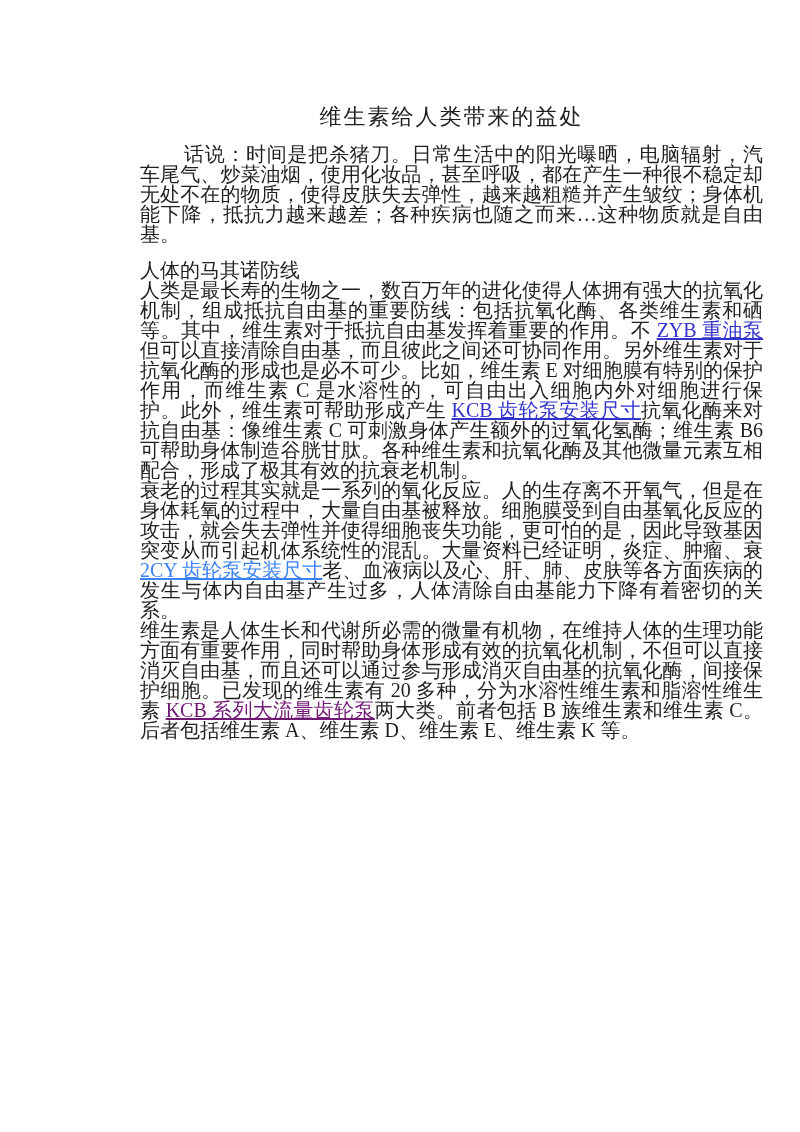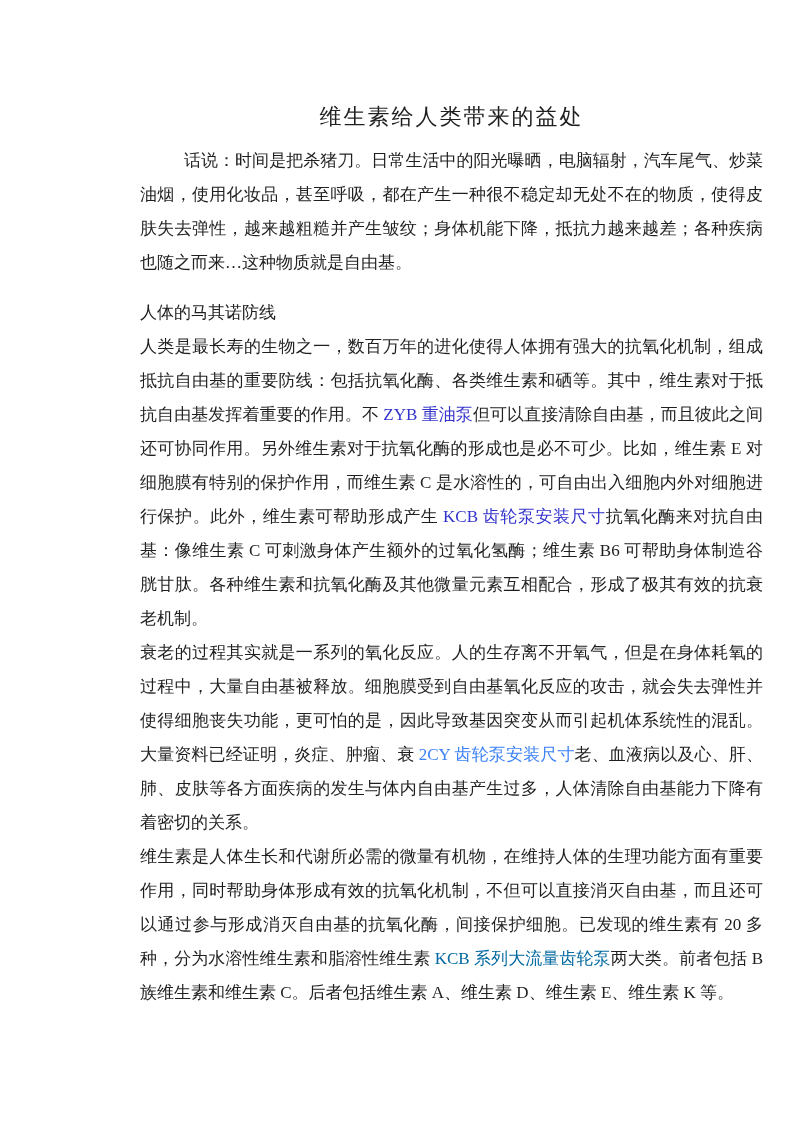--- a/index.html
+++ b/index.html
@@ -23,43 +23,44 @@
     font-size: 22px;
     line-height: 34px;
     font-weight: 400;
     text-align: center;
     letter-spacing: 2px;
     margin: 0 0 10px 0;
     white-space: nowrap;
   }
   .para, .heading {
     margin: 0;
-    font-size: 17px;
-    line-height: 34px;
+    font-size: 20px;
+    line-height: 20px;
     text-align: justify;
     word-break: break-all;
   }
   .heading {
     margin-top: 16px;
     text-align: left;
   }
   .para.indent {
     text-indent: 44px;
   }
   a.doclink {
+    text-decoration: underline;
     cursor: pointer;
   }
 </style>
 </head>
 <body>
 
 <div class="page" style="color: rgb(31, 31, 31); padding-left: 44px;">
   <div class="content">
     <div class="doc-title">维生素给人类带来的益处</div>
     <div>
         <p class="para indent"><span>话说：时间是把杀猪刀。日常生活中的阳光曝晒，电脑辐射，汽车尾气、炒菜油烟，使用化妆品，甚至呼吸，都在产生一种很不稳定却无处不在的物质，使得皮肤失去弹性，越来越粗糙并产生皱纹；身体机能下降，抵抗力越来越差；各种疾病也随之而来…这种物质就是自由基。</span></p>
         <p class="heading"><span>人体的马其诺防线</span></p>
         <p class="para"><span>人类是最长寿的生物之一，数百万年的进化使得人体拥有强大的抗氧化机制，组成抵抗自由基的重要防线：包括抗氧化酶、各类维生素和硒等。其中，维生素对于抵抗自由基发挥着重要的作用。不 </span><a class="doclink" style="color: rgb(51, 51, 204);">ZYB 重油泵</a><span>但可以直接清除自由基，而且彼此之间还可协同作用。另外维生素对于抗氧化酶的形成也是必不可少。比如，维生素 E 对细胞膜有特别的保护作用，而维生素 C 是水溶性的，可自由出入细胞内外对细胞进行保护。此外，维生素可帮助形成产生 </span><a class="doclink" style="color: rgb(51, 51, 204);">KCB 齿轮泵安装尺寸</a><span>抗氧化酶来对抗自由基：像维生素 C 可刺激身体产生额外的过氧化氢酶；维生素 B6 可帮助身体制造谷胱甘肽。各种维生素和抗氧化酶及其他微量元素互相配合，形成了极其有效的抗衰老机制。</span></p>
         <p class="para"><span>衰老的过程其实就是一系列的氧化反应。人的生存离不开氧气，但是在身体耗氧的过程中，大量自由基被释放。细胞膜受到自由基氧化反应的攻击，就会失去弹性并使得细胞丧失功能，更可怕的是，因此导致基因突变从而引起机体系统性的混乱。大量资料已经证明，炎症、肿瘤、衰 </span><a class="doclink" style="color: #3b82f6;">2CY 齿轮泵安装尺寸</a><span>老、血液病以及心、肝、肺、皮肤等各方面疾病的发生与体内自由基产生过多，人体清除自由基能力下降有着密切的关系。</span></p>
-        <p class="para"><span>维生素是人体生长和代谢所必需的微量有机物，在维持人体的生理功能方面有重要作用，同时帮助身体形成有效的抗氧化机制，不但可以直接消灭自由基，而且还可以通过参与形成消灭自由基的抗氧化酶，间接保护细胞。已发现的维生素有 20 多种，分为水溶性维生素和脂溶性维生素 </span><a class="doclink" style="color: #0369a1;">KCB 系列大流量齿轮泵</a><span>两大类。前者包括 B 族维生素和维生素 C。后者包括维生素 A、维生素 D、维生素 E、维生素 K 等。</span></p>
+        <p class="para"><span>维生素是人体生长和代谢所必需的微量有机物，在维持人体的生理功能方面有重要作用，同时帮助身体形成有效的抗氧化机制，不但可以直接消灭自由基，而且还可以通过参与形成消灭自由基的抗氧化酶，间接保护细胞。已发现的维生素有 20 多种，分为水溶性维生素和脂溶性维生素 </span><a class="doclink" style="color: #701a75;">KCB 系列大流量齿轮泵</a><span>两大类。前者包括 B 族维生素和维生素 C。后者包括维生素 A、维生素 D、维生素 E、维生素 K 等。</span></p>
       </div>
   </div>
 </div>
 
 </body></html>

